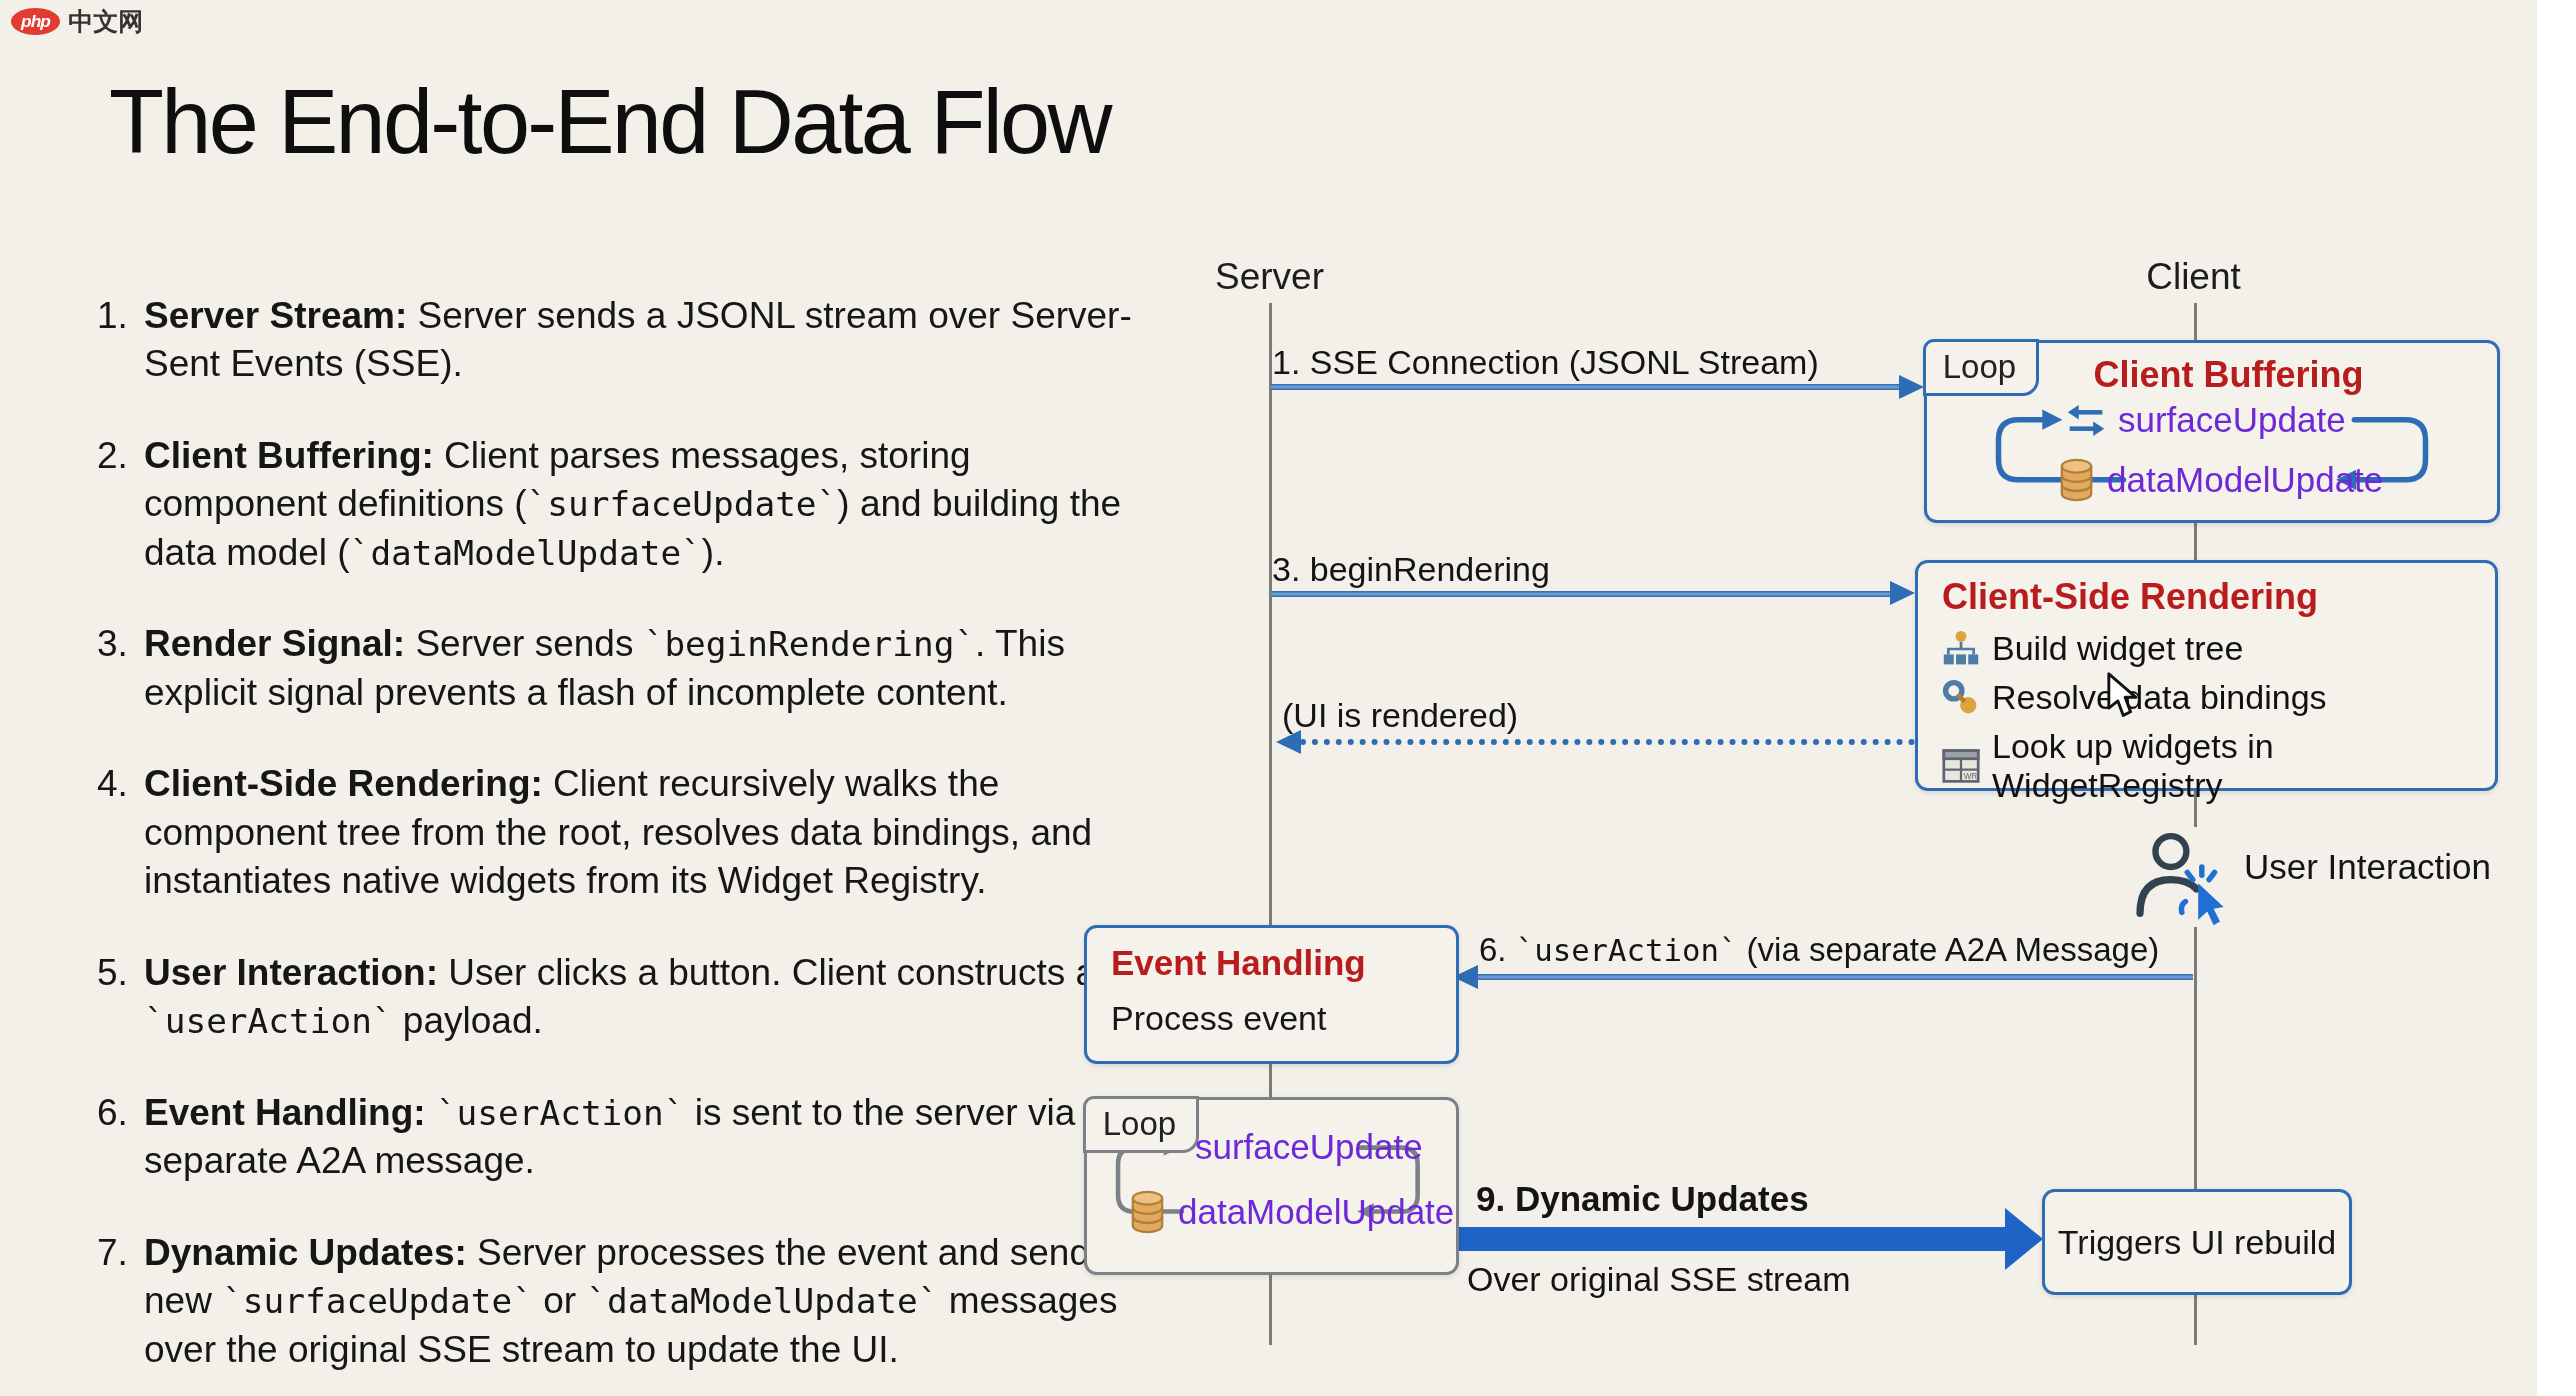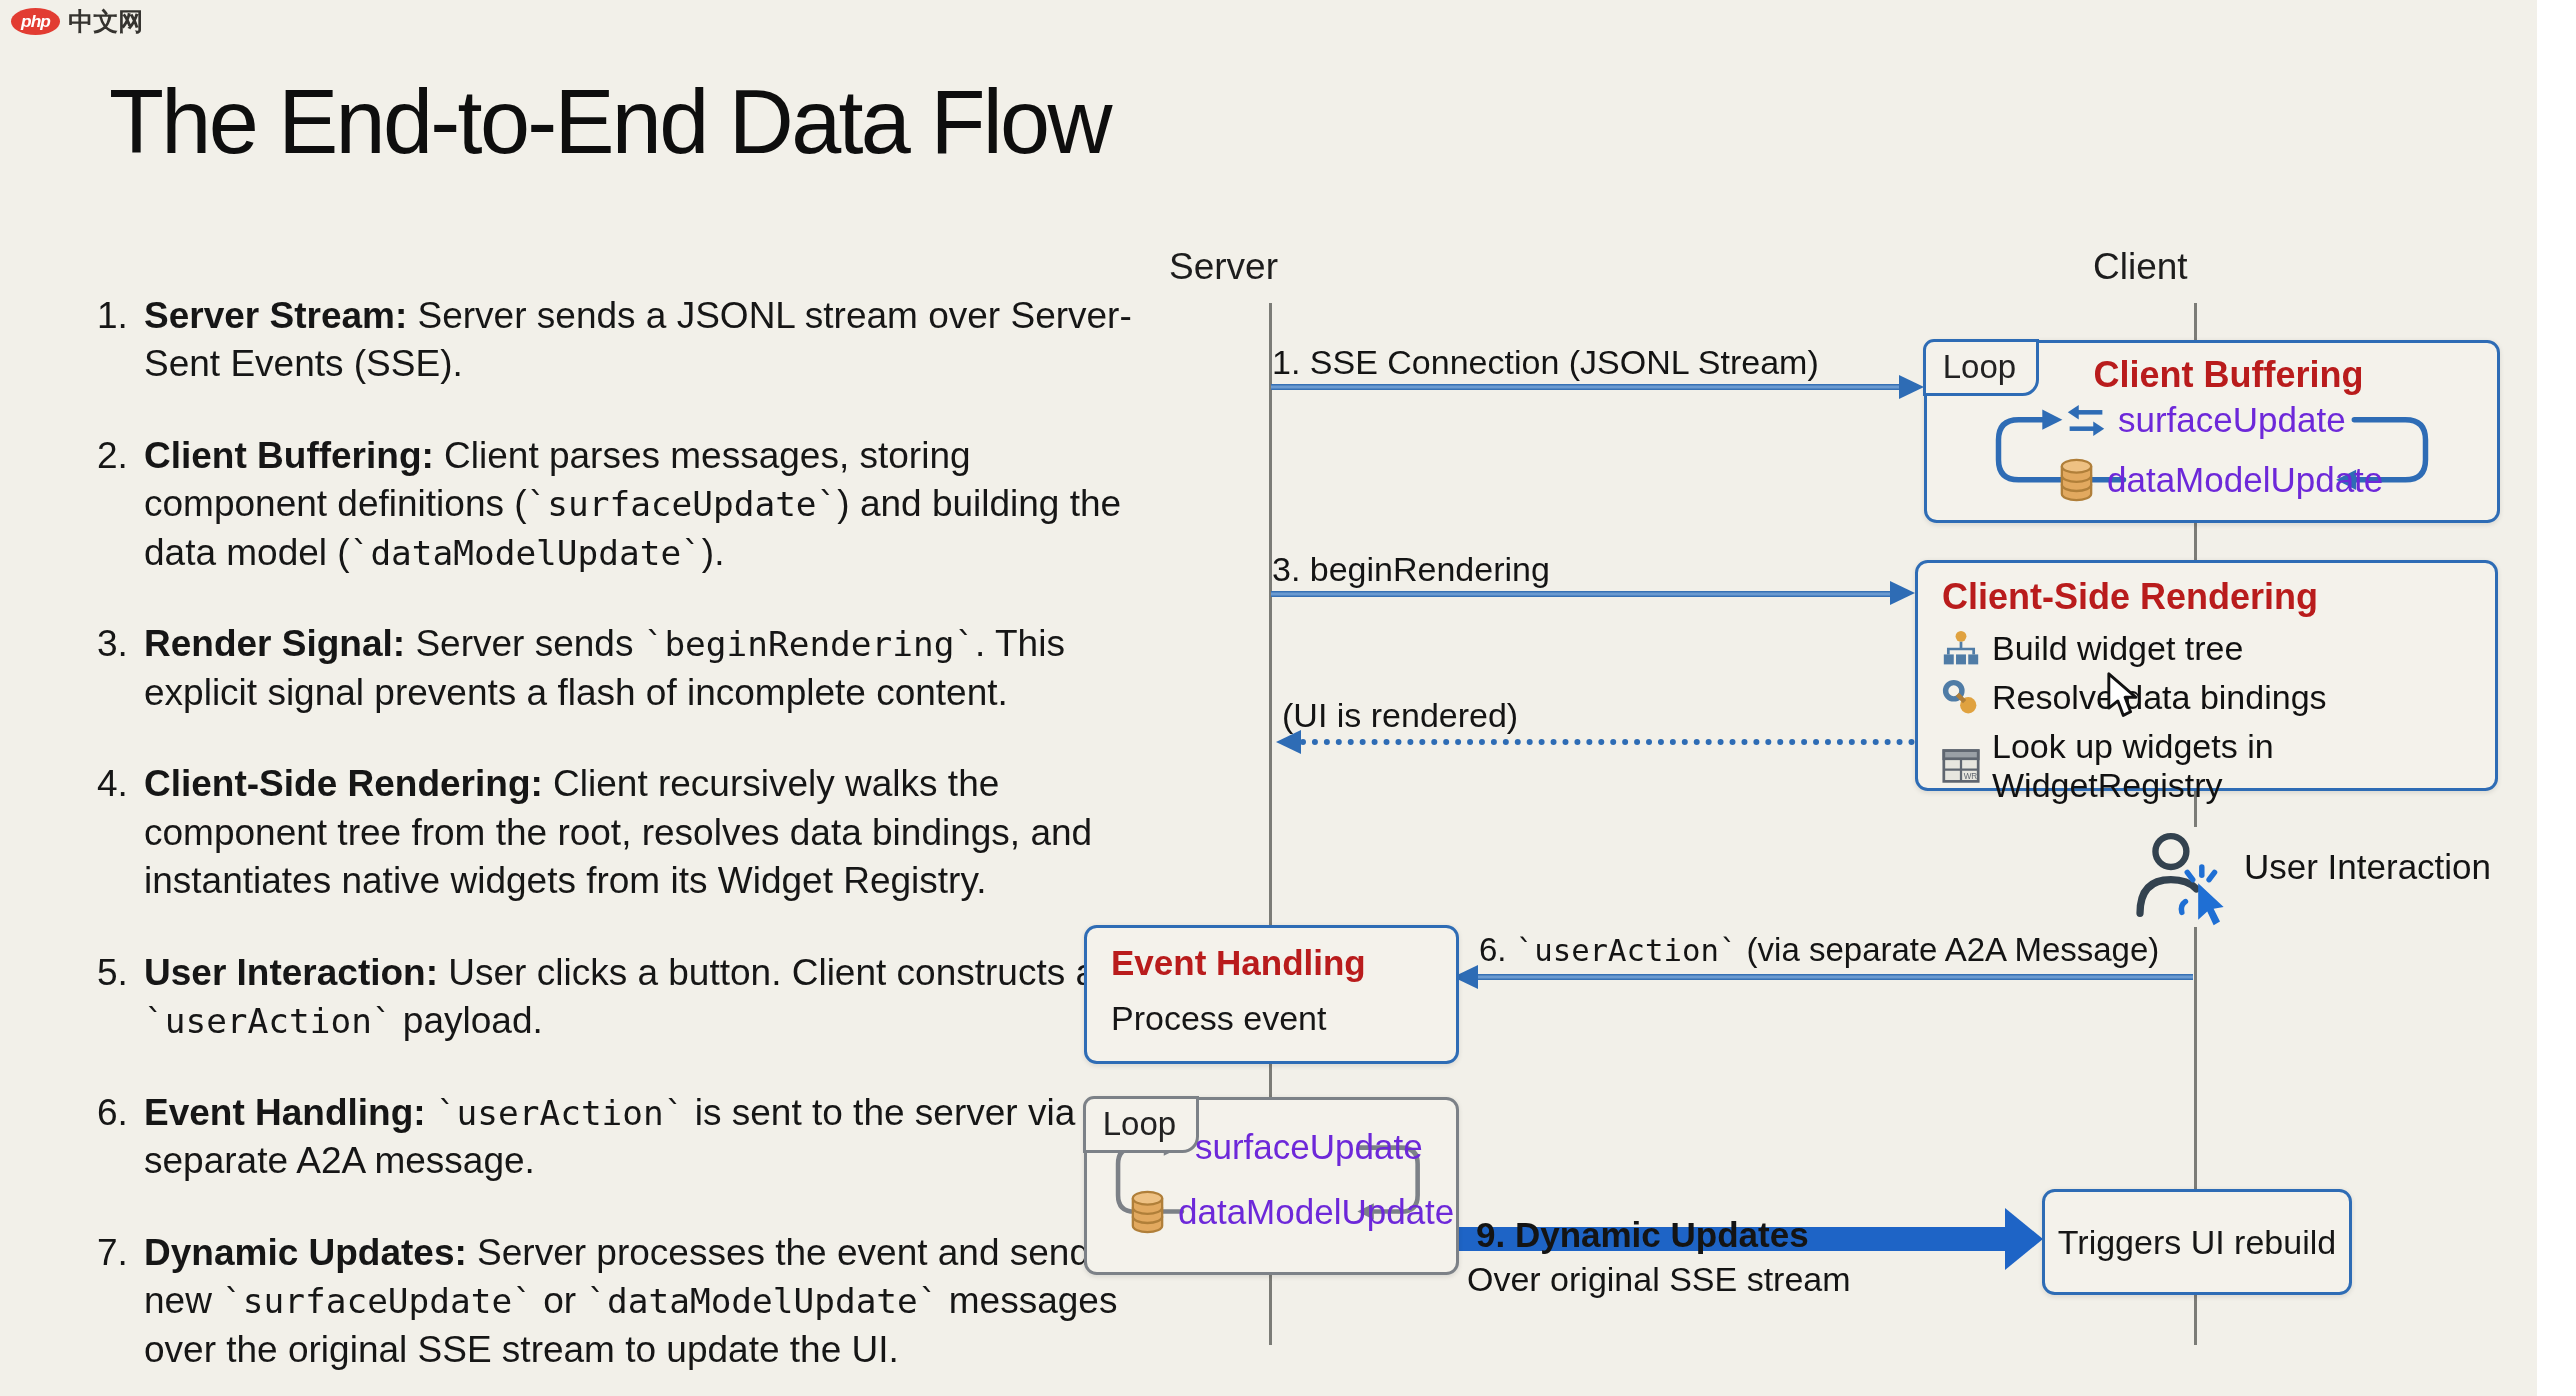--- a/index.html
+++ b/index.html
@@ -16,21 +16,21 @@
   #page-title{position:absolute;left:109px;top:71px;font-size:90px;font-weight:normal;letter-spacing:-2.7px;color:#0e0e0e;white-space:nowrap;}
   
   #steps{position:absolute;left:97px;top:292px;width:1041px;font-size:37px;line-height:1.31;}
   .step{display:flex;margin-bottom:43px;}
   .step .num{flex:0 0 47px;}
   .step .body{flex:1;}
   .step-title{font-weight:bold;}
   code{font-family:"DejaVu Sans Mono","Liberation Mono",monospace;font-size:0.93em;}
   
   .lifeline{position:absolute;width:2.7px;background:#7c7c77;z-index:1;}
-  .ll-label{position:absolute;width:201px;text-align:left;font-size:37px;color:#1d1d1d;z-index:2;}
+  .ll-label{position:absolute;width:201px;text-align:center;font-size:37px;color:#1d1d1d;z-index:2;margin-top:10px;}
   .msg-label{position:absolute;text-align:left;font-size:34px;color:#141414;z-index:5;white-space:nowrap;}
   .hline{position:absolute;height:6.4px;background:linear-gradient(180deg,#2a66ad,#78a5d8 50%,#2a66ad);z-index:3;}
   .head-r{position:absolute;width:0;height:0;border-top:12.8px solid transparent;border-bottom:12.8px solid transparent;border-left:25px solid #2e6cb5;z-index:3;}
   .head-l{position:absolute;width:0;height:0;border-top:12.8px solid transparent;border-bottom:12.8px solid transparent;border-right:25px solid #2e6cb5;z-index:3;}
   .dotted{position:absolute;border-top:6.4px dotted #2e6cb5;z-index:3;}
   .box{position:absolute;background:#f4f2eb;border:3.7px solid #2e6cb5;border-radius:12.8px;z-index:4;box-shadow:0 1.8px 5.5px rgba(0,0,0,.10);}
   .box.gray{border-color:#7c8187;}
   .tab{position:absolute;left:-3.7px;top:-3.7px;padding:5.5px 20px 7.3px 16.4px;background:#f4f2eb;border:3.7px solid #2e6cb5;
        border-radius:11px 0 16.4px 0;font-size:33px;color:#222;}
   .tab.gray{border-color:#7c8187;}
@@ -218,21 +218,21 @@
         <svg width="37" height="44" viewBox="0 0 40 48">
           <path d="M4 9 V39 a16 7 0 0 0 32 0 V9" fill="#e2a95f" stroke="#b07f39" stroke-width="2.5"></path>
           <ellipse cx="20" cy="9" rx="16" ry="7" fill="#eec183" stroke="#b07f39" stroke-width="2.5"></ellipse>
           <path d="M4 19 a16 7 0 0 0 32 0 M4 29 a16 7 0 0 0 32 0" fill="none" stroke="#b07f39" stroke-width="2.5"></path>
         </svg>
       </span>
       <span>dataModelUpdate</span>
     </div>
   </div>
 
-  <div class="msg-label bold" style="left:1476px;width:548px;top:1179px;font-size:35px;margin-top:36px;">9. Dynamic Updates</div>
+  <div class="msg-label bold" style="left:1476px;width:548px;top:1179px;font-size:35px;">9. Dynamic Updates</div>
   <div id="thick-arrow"></div>
   <div id="thick-head"></div>
   <div class="msg-label" style="left:1467px;width:548px;top:1260px;">Over original SSE stream</div>
 
   <div class="box" style="left:2042px;top:1189px;width:304px;height:100px;display:flex;align-items:center;justify-content:center;">
     <span style="font-size:34px;">Triggers UI rebuild</span>
   </div>
 
   <div id="cursor">
     <svg width="42" height="47" viewBox="0 0 23 26">

